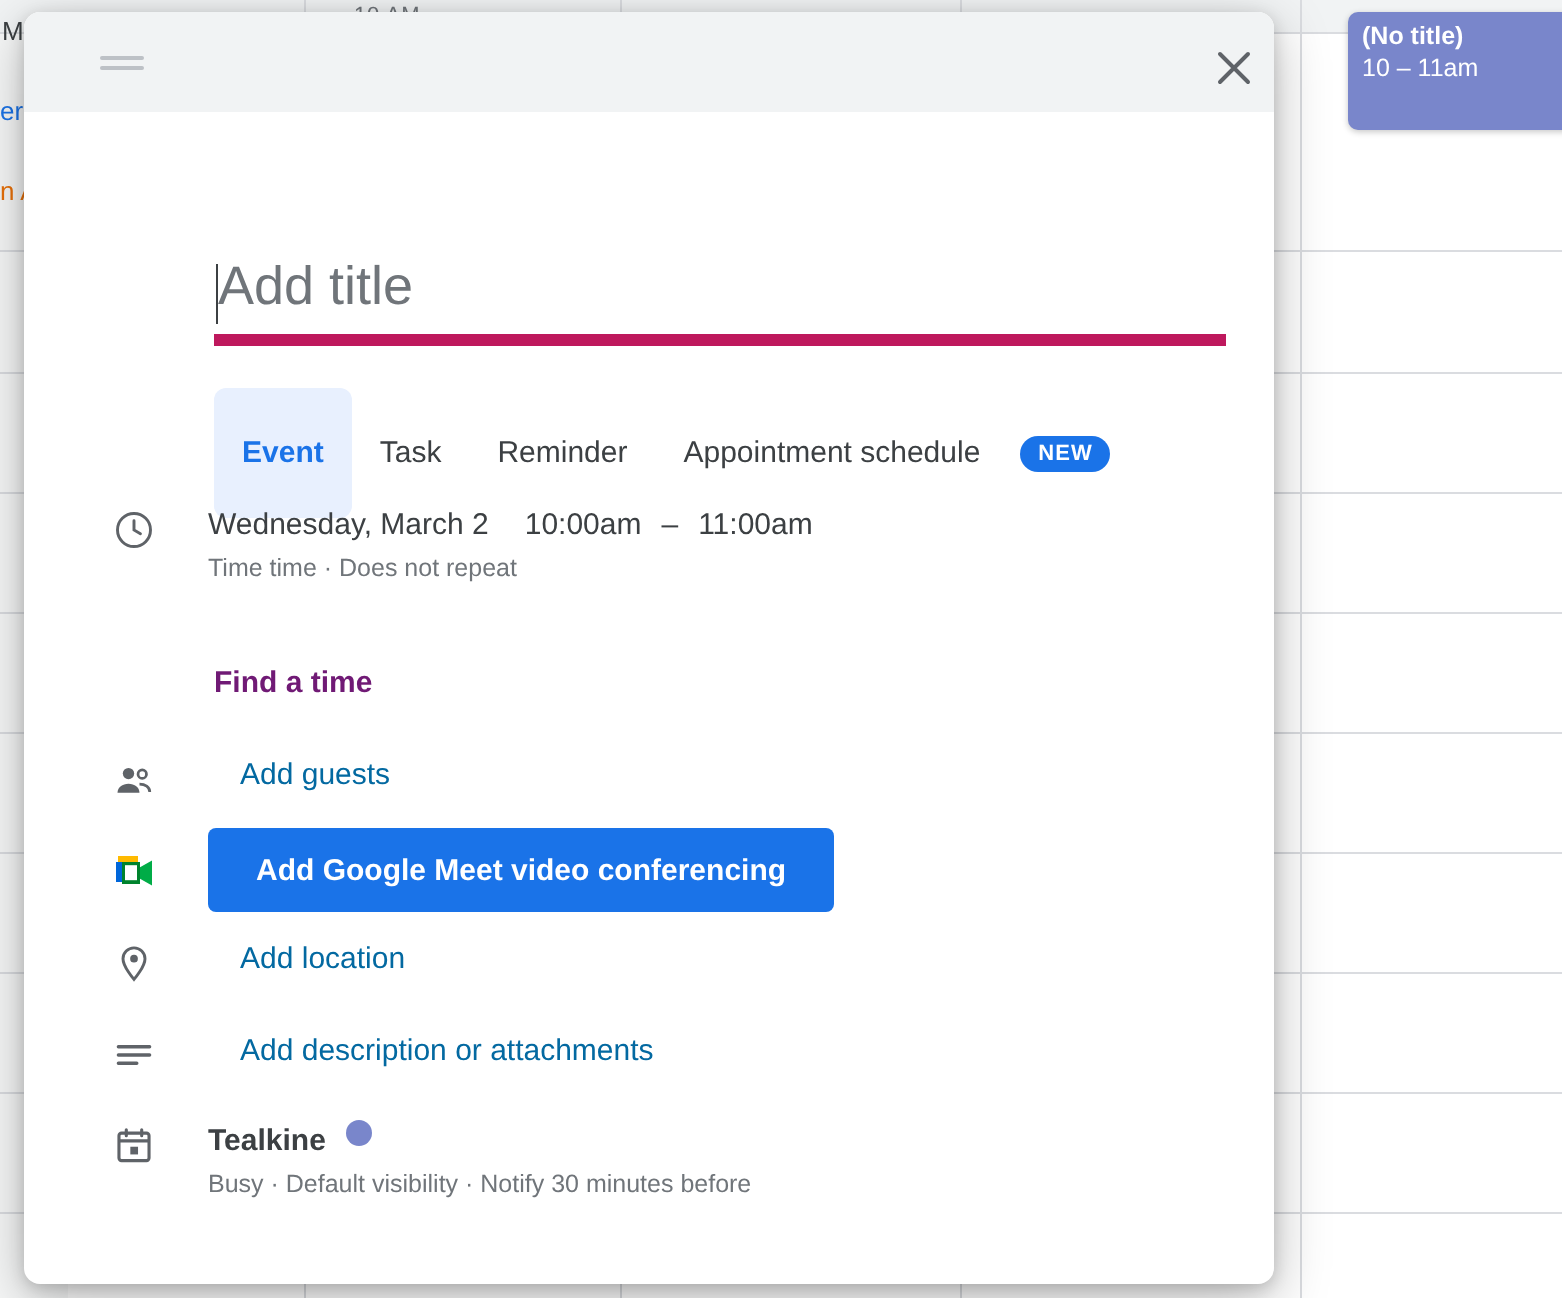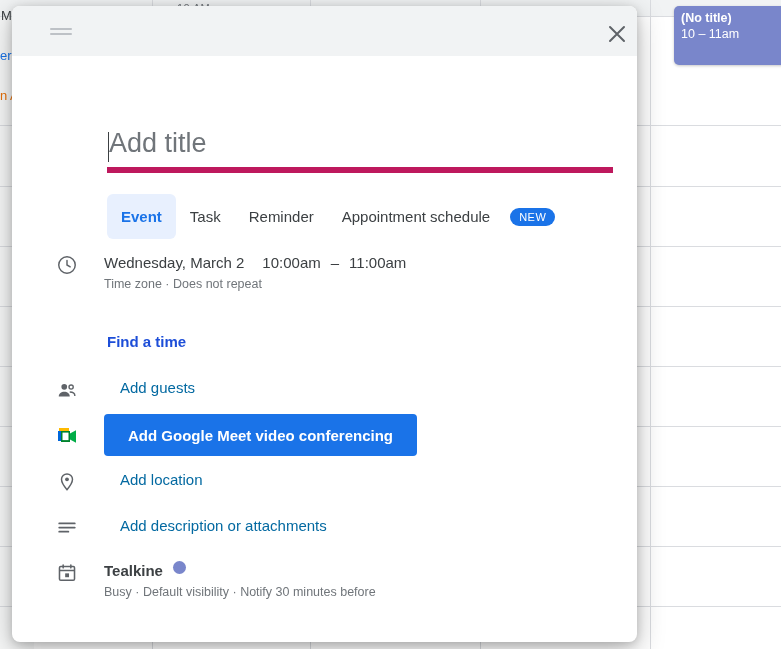--- a/index.html
+++ b/index.html
@@ -57,40 +57,40 @@
     width:506px;box-sizing:border-box;border:none;outline:none;
     font-family:"Liberation Sans", sans-serif;
     font-size:27px;color:#3c4043;padding:0 0 8px 2px;
     border-bottom:6px solid #be185d;background:transparent;
   }
   #title-input::placeholder{color:#70757a;opacity:1;}
   #title-caret{position:absolute;left:96px;top:76px;width:1px;height:30px;background:#3c4043;}
 
   #tab-strip{position:absolute;left:95px;top:138px;display:flex;align-items:center;}
   .tab{
-    font-size:15px;color:#3c4043;padding:14px 14px;border-radius:6px;cursor:pointer;
+    font-size:15px;color:#3c4043;padding:24px 14px;border-radius:6px;cursor:pointer;
     white-space:nowrap;
   }
   .tab.active{background:#e8f0fe;color:#1a73e8;font-weight:bold;}
   #new-badge{
-    margin-left:6px;background:#1a73e8;color:#fff;font-size:11px;font-weight:normal;
+    margin-left:6px;background:#1a73e8;color:#fff;font-size:11px;font-weight:bold;
     letter-spacing:.5px;border-radius:9px;padding:3px 9px;
   }
 
   .row{position:absolute;display:flex;align-items:flex-start;}
   .row-icon{width:40px;min-width:40px;display:flex;justify-content:center;padding-top:2px;}
   .row-main{padding-left:17px;}
   .row-primary{font-size:15px;color:#3c4043;line-height:21px;white-space:nowrap;}
   .row-primary.placeholder{color:#0369a1;margin-left:16px;}
   .row-sub{font-size:12.5px;color:#70757a;line-height:18px;margin-top:2px;white-space:nowrap;}
 
   #row-time{left:35px;top:196px;}
   #time-date{margin-right:18px;}
   #time-dash{margin:0 10px;color:#3c4043;}
-  #find-a-time{position:absolute;left:95px;top:277px;font-size:15px;color:#1d4ed8;font-weight:bold;cursor:pointer;}
+  #find-a-time{position:absolute;left:95px;top:277px;font-size:15px;color:#701a75;font-weight:bold;cursor:pointer;}
   #row-guests{left:35px;top:321px;}
   #row-meet{left:35px;top:358px;align-items:center;}
   #add-meet-button{
     margin-left:17px;background:#1a73e8;color:#fff;border:none;
     font-family:"Liberation Sans", sans-serif;font-size:15px;font-weight:bold;
     padding:0 24px;height:42px;border-radius:4px;cursor:pointer;white-space:nowrap;
   }
   #row-location{left:35px;top:413px;}
   #row-description{left:35px;top:459px;}
   #row-calendar{left:35px;top:504px;}
@@ -167,21 +167,21 @@
       <div class="row-icon">
         <svg class="ico" width="22" height="22" viewBox="0 0 24 24" aria-hidden="true">
           <circle cx="12" cy="12" r="9" fill="none" stroke="#5f6368" stroke-width="1.6"></circle>
           <path d="M12 7 L12 12 L15.5 14" fill="none" stroke="#5f6368" stroke-width="1.6" stroke-linecap="round"></path>
         </svg>
       </div>
       <div class="row-main">
         <div class="row-primary">
           <span id="time-date">Wednesday, March 2</span><span>10:00am</span><span id="time-dash">–</span><span>11:00am</span>
         </div>
-        <div class="row-sub">Time zone · Does not repeat</div>
+        <div class="row-sub">Time time · Does not repeat</div>
       </div>
     </div>
 
     <div id="find-a-time">Find a time</div>
 
     <div class="row" id="row-guests">
       <div class="row-icon">
         <svg class="ico" width="22" height="22" viewBox="0 0 24 24" aria-hidden="true">
           <circle cx="9" cy="8.5" r="3.1" fill="#5f6368"></circle>
           <path d="M3 19c0-3.1 2.7-5 6-5s6 1.9 6 5z" fill="#5f6368"></path>

